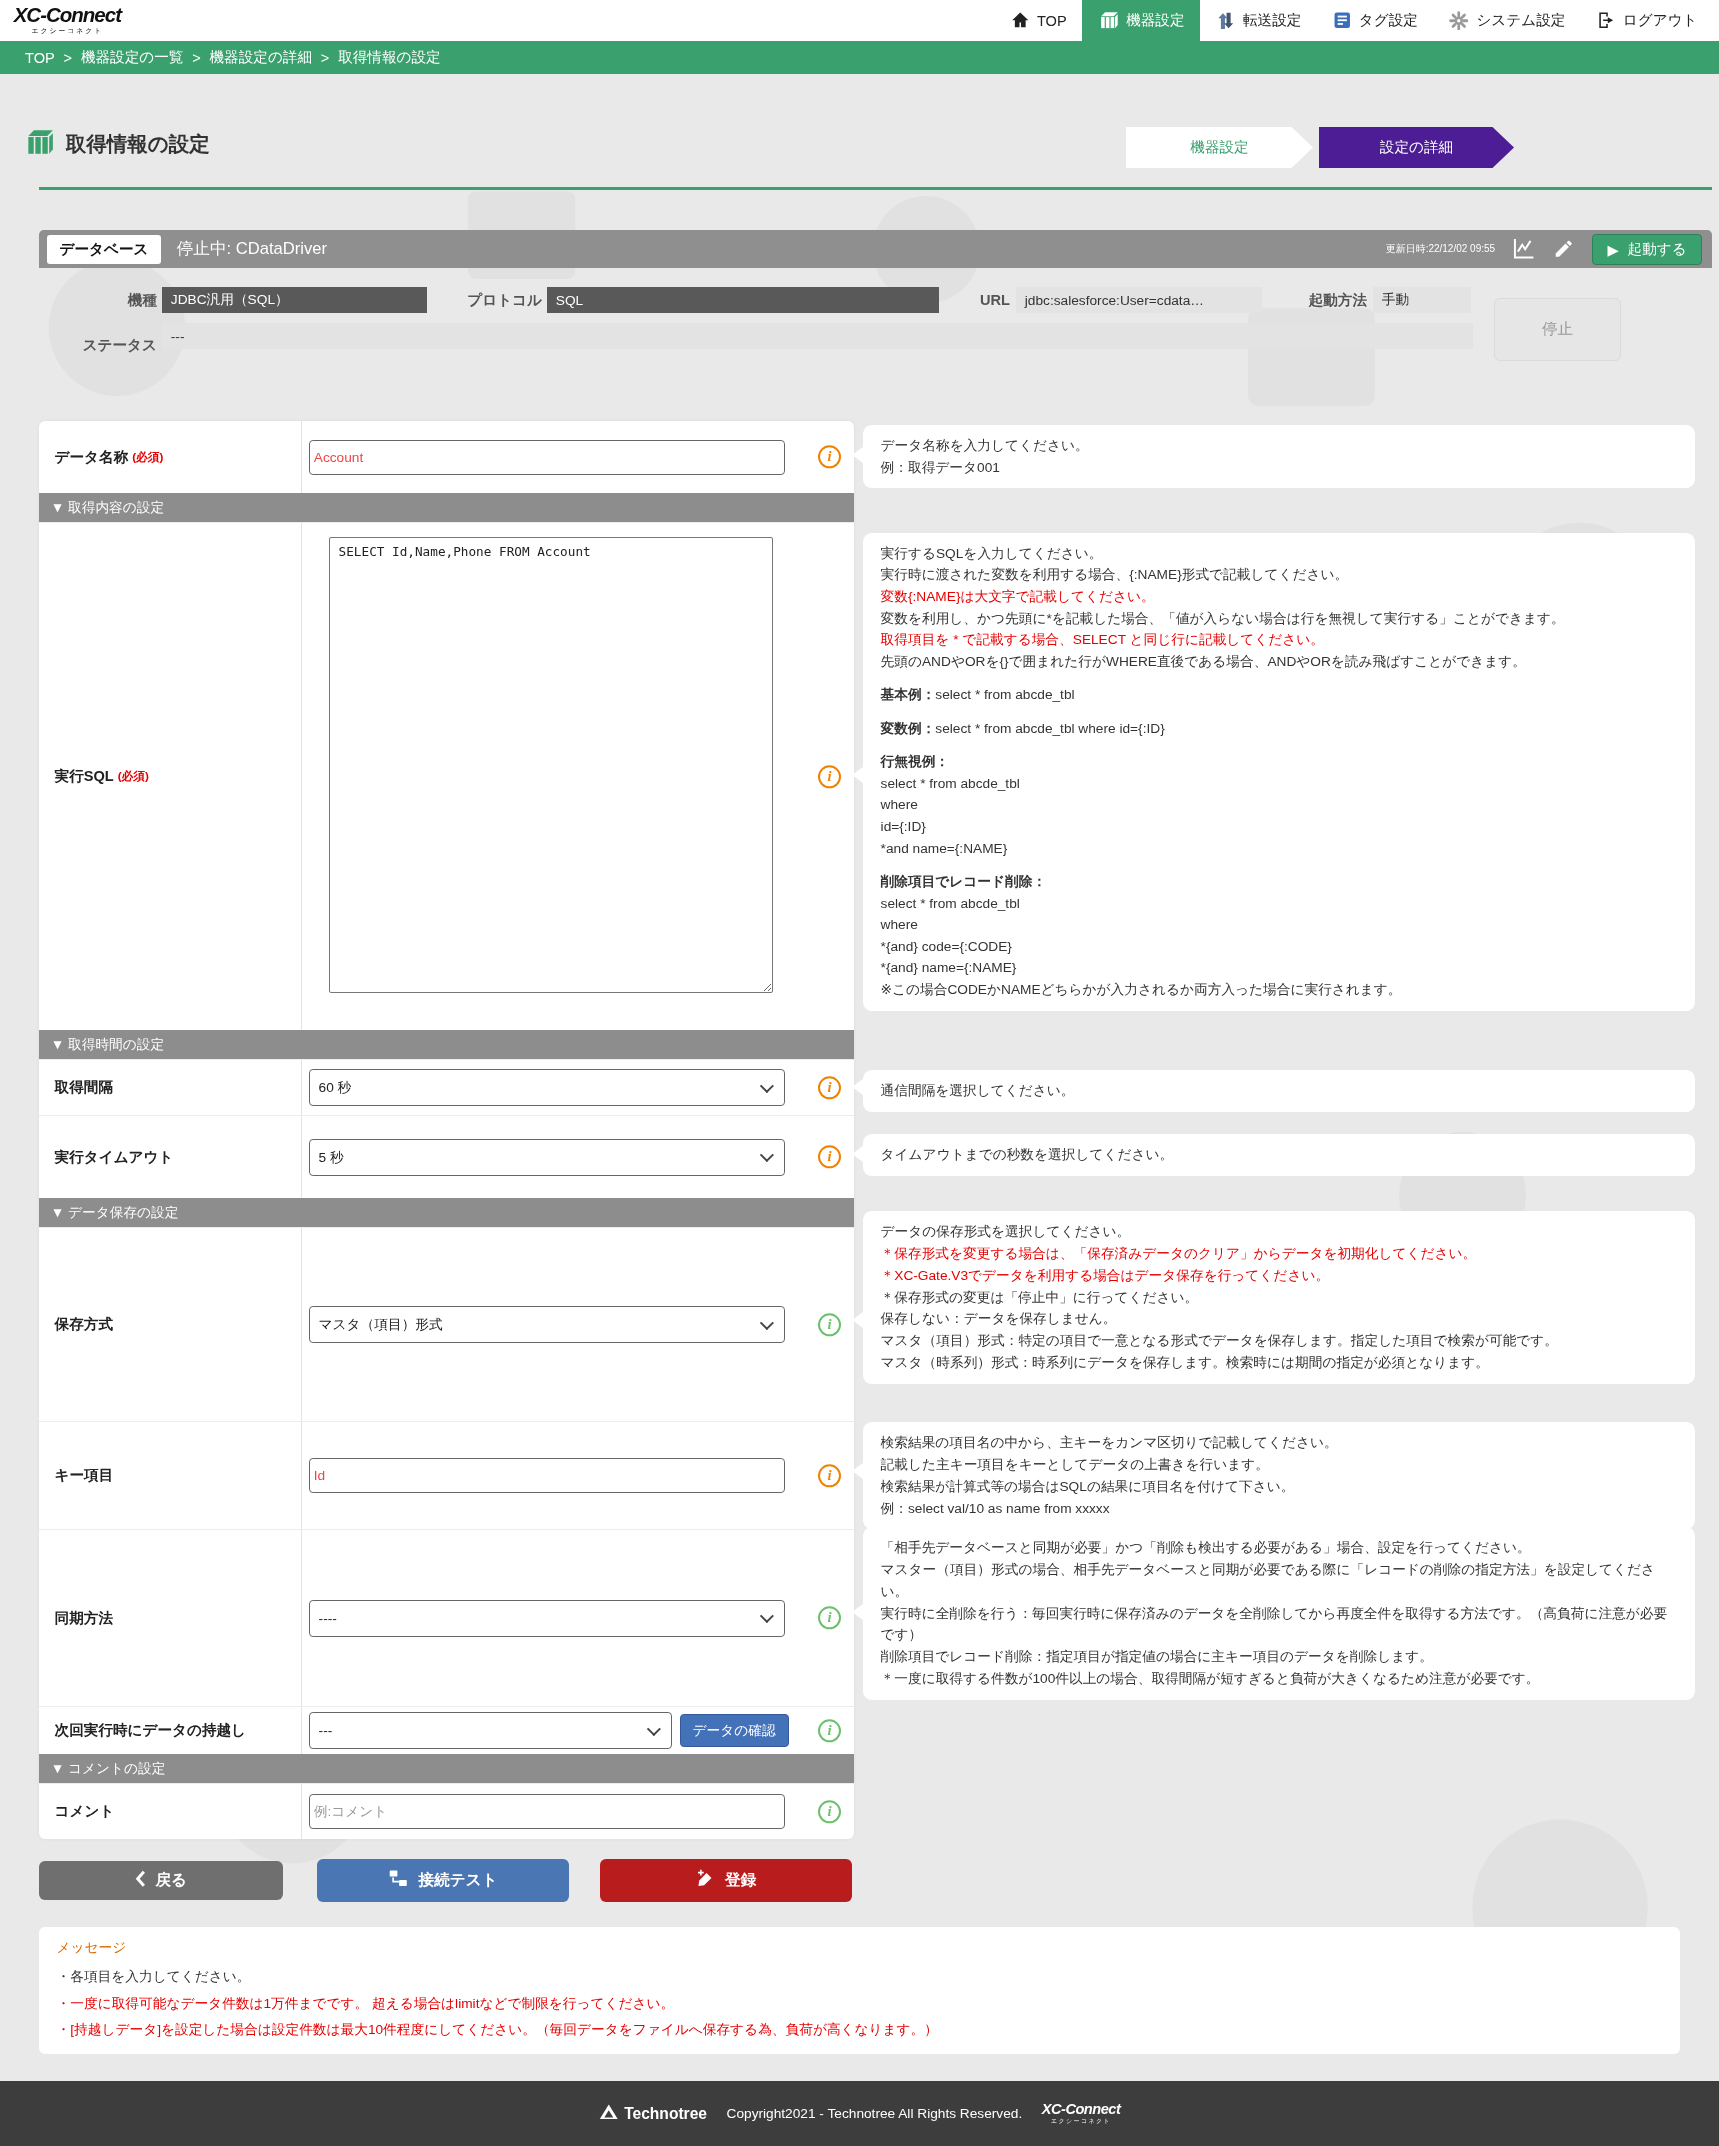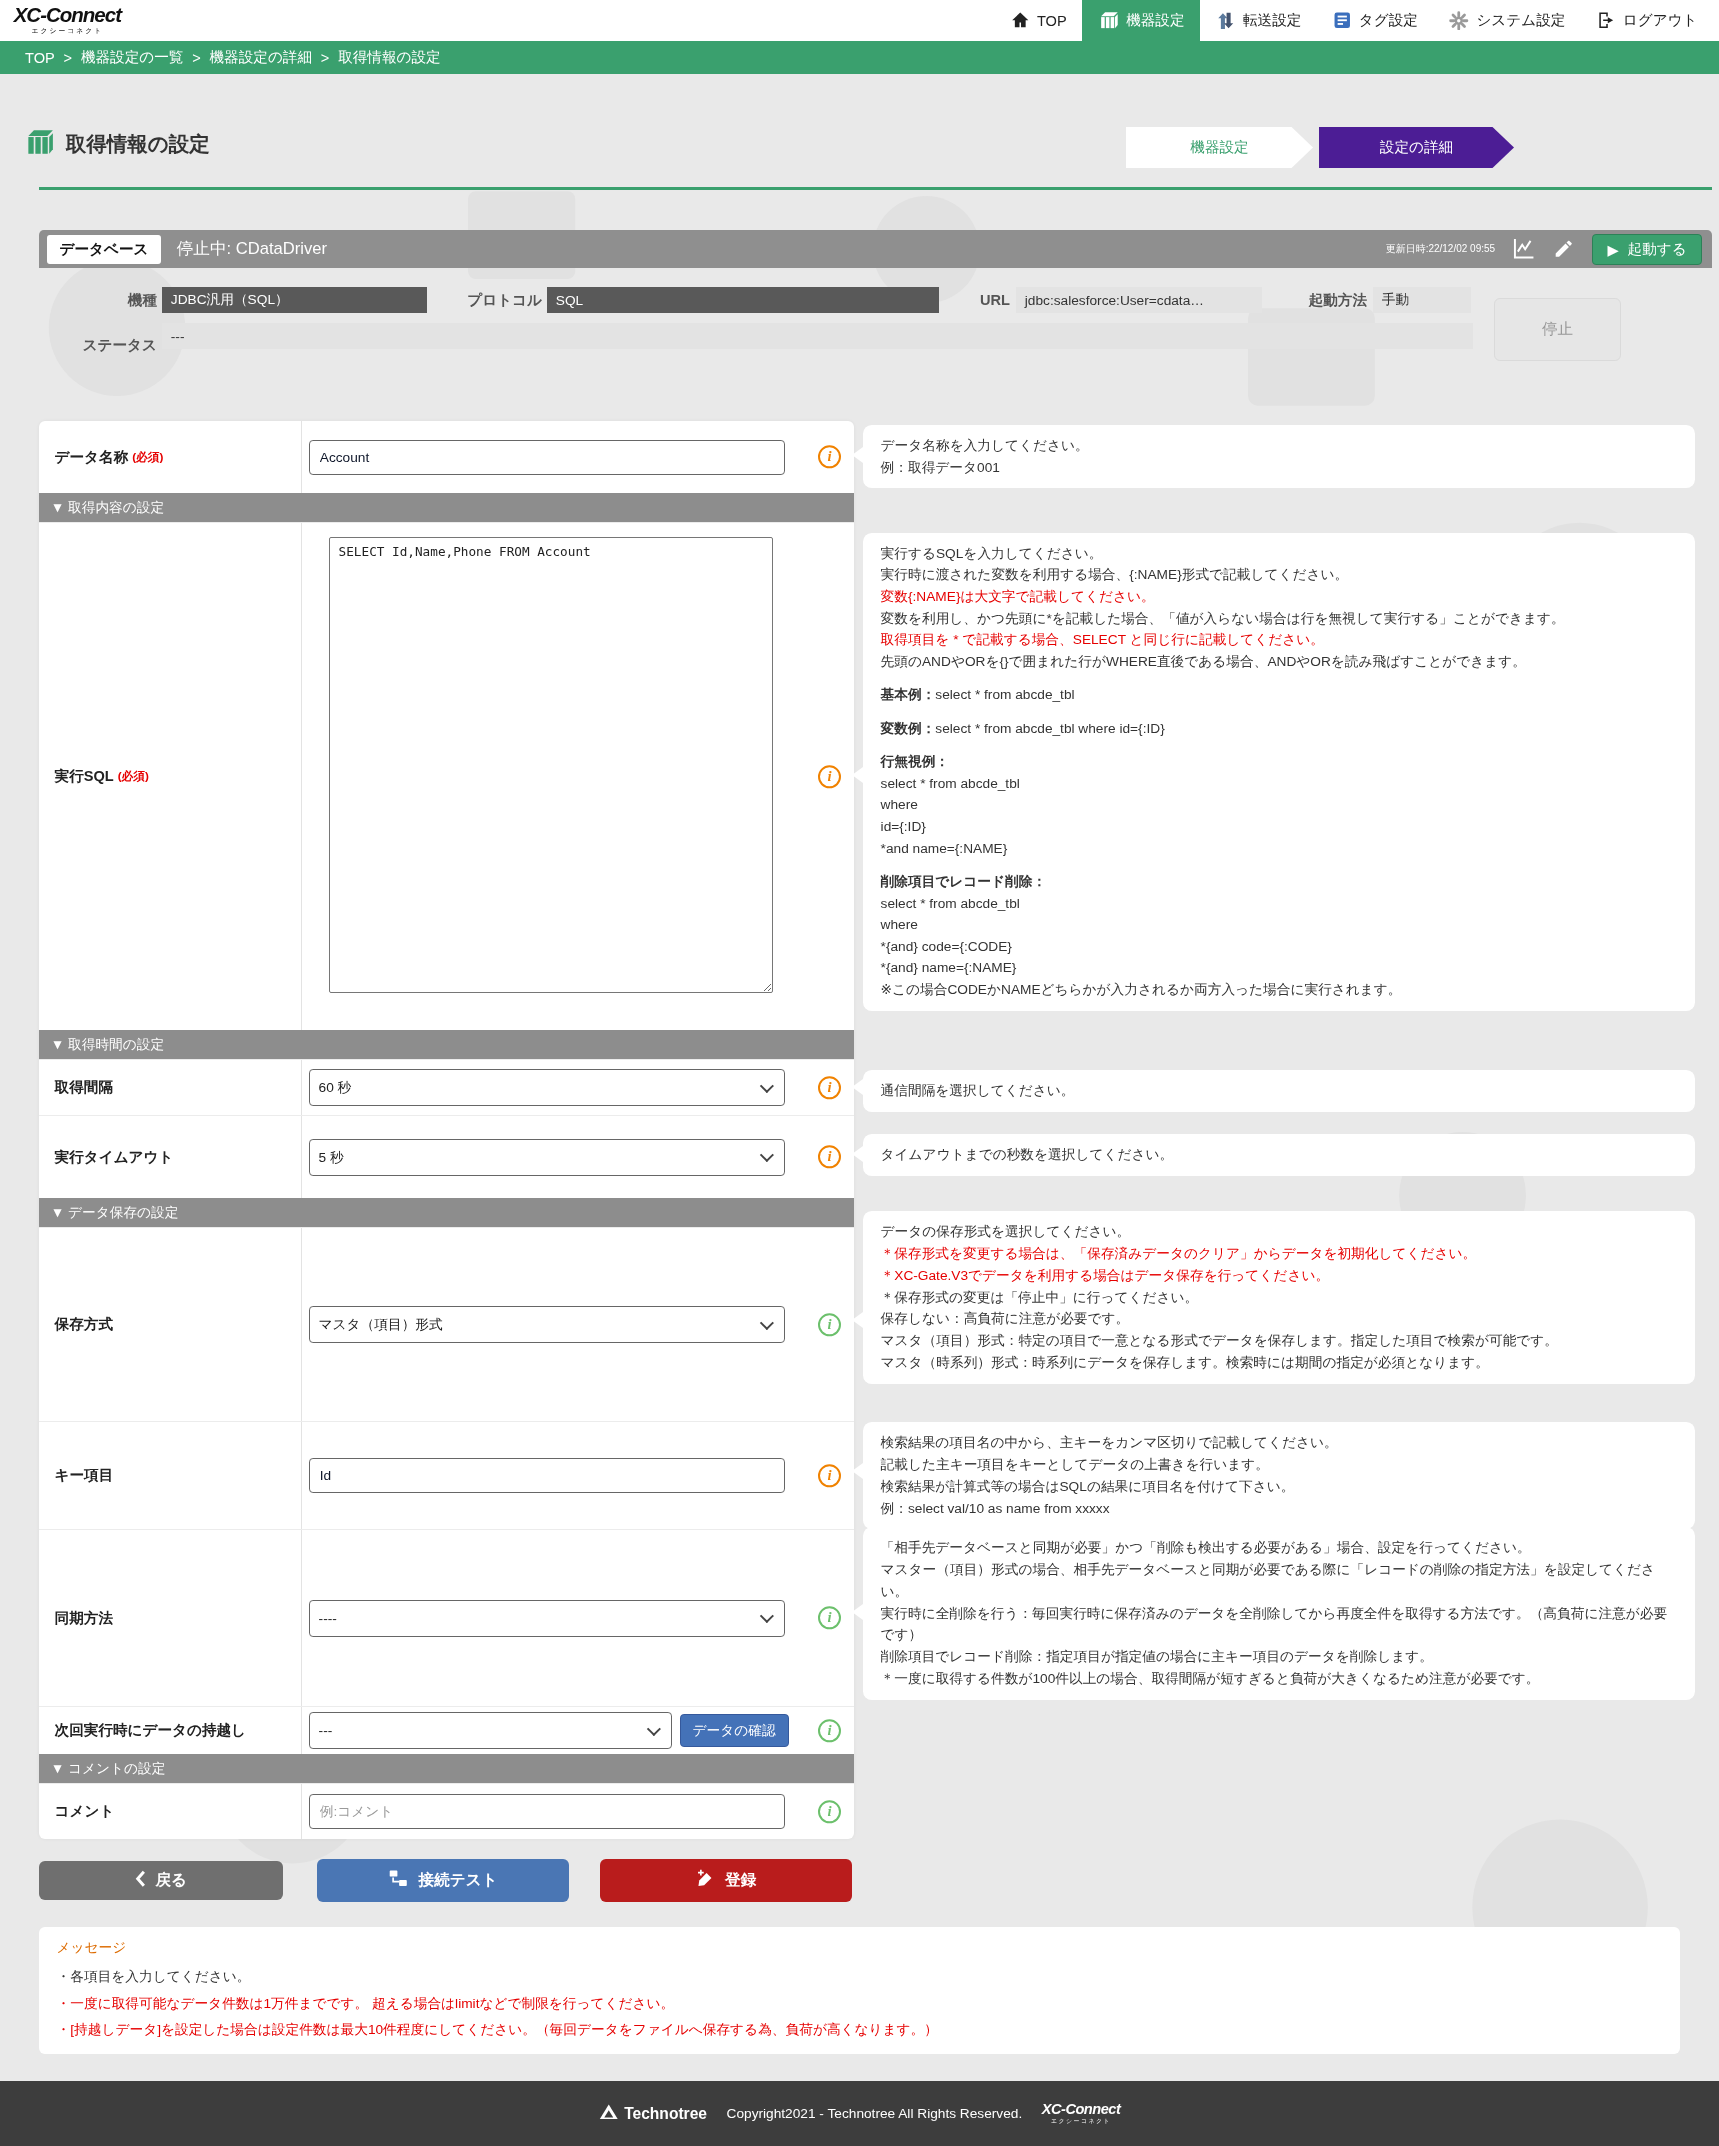--- a/index.html
+++ b/index.html
@@ -50,21 +50,21 @@
   .frow{display:flex;align-items:center;position:relative;border-top:1px solid #ececec;}
   .frow:first-child{border-top:none;}
   .flabel{width:263px;box-sizing:border-box;padding-left:15.6px;font-size:14.6px;font-weight:bold;color:#222;align-self:stretch;display:flex;align-items:center;border-right:1px solid #e3e3e3;flex-shrink:0;}
   .req{color:#e60000;font-size:11.7px;margin-left:3.9px;font-weight:bold;}
   .fctrl{flex:1;padding-left:6.8px;display:flex;align-items:center;}
   .fsec{height:29px;background:#8d8d8d;color:#fff;display:flex;align-items:center;padding-left:11.7px;font-size:13.7px;}
   .r-name{height:72px}.r-sql{height:507px;align-items:flex-start;}
   .r-interval{height:55px}.r-timeout{height:82px}.r-save{height:193px}
   .r-key{height:107px}.r-sync{height:176px}.r-carry{height:47px}.r-comment{height:55px}
 
-  .tinput{width:476px;height:35px;border:1px solid #666;border-radius:3.9px;font-size:13.7px;padding:0 10px;color:#0f172a;box-sizing:border-box;font-family:inherit;background:#fff;}
+  .tinput{width:476px;height:35px;border:1px solid #666;border-radius:3.9px;font-size:13.7px;padding:0 4px;color:#ef4444;box-sizing:border-box;font-family:inherit;background:#fff;}
   .tinput::placeholder{color:#9a9a9a;}
   .sqlarea{width:444px;height:456px;margin-top:13.7px;border:1px solid #767676;border-radius:2px;font-family:"DejaVu Sans Mono",monospace;font-size:12.7px;color:#222;padding:5.9px 8.8px;box-sizing:border-box;resize:both;margin-left:20px;}
   .selwrap{position:relative;width:476px;}
   .selwrap.narrow{width:363px;}
   .selwrap select{width:100%;height:37px;border:1px solid #666;border-radius:3.9px;background:#fff;font-size:13.7px;color:#222;padding:0 27px 0 8.8px;appearance:none;-webkit-appearance:none;font-family:inherit;}
   .selwrap::after{content:"";position:absolute;right:12.7px;top:calc(50% - 6.8px);width:7.8px;height:7.8px;border-right:2px solid #444;border-bottom:2px solid #444;transform:rotate(45deg);pointer-events:none;}
   .ibadge{position:absolute;right:12.7px;top:50%;transform:translateY(-50%);width:23.4px;height:23.4px;border-radius:50%;background:#fff;display:flex;align-items:center;justify-content:center;font-family:"Liberation Serif","DejaVu Serif",serif;font-style:italic;font-weight:bold;font-size:14.6px;box-sizing:border-box;}
   .ibadge.orange{border:2.9px solid #f08200;color:#f08200;}
   .ibadge.green{border:2.9px solid #6cc06c;color:#6cc06c;}
   .btn-check{margin-left:7.8px;width:109px;height:33px;background:#4472b8;border:1px solid #35599c;color:#fff;font-size:13.7px;border-radius:3.9px;display:flex;align-items:center;justify-content:center;cursor:pointer;box-sizing:border-box;}
@@ -402,21 +402,21 @@
       <div class="hl">通信間隔を選択してください。</div>
     </div>
   <div class="bub" style="top:1134px;--ty:11.7px;">
       <div class="hl">タイムアウトまでの秒数を選択してください。</div>
     </div>
   <div class="bub" style="top:1211px;--ty:101px;">
       <div class="hl">データの保存形式を選択してください。</div>
       <div class="hl red">＊保存形式を変更する場合は、「保存済みデータのクリア」からデータを初期化してください。</div>
       <div class="hl red">＊XC-Gate.V3でデータを利用する場合はデータ保存を行ってください。</div>
       <div class="hl">＊保存形式の変更は「停止中」に行ってください。</div>
-      <div class="hl">保存しない：高負荷に注意が必要です。</div>
+      <div class="hl">保存しない：データを保存しません。</div>
       <div class="hl">マスタ（項目）形式：特定の項目で一意となる形式でデータを保存します。指定した項目で検索が可能です。</div>
       <div class="hl">マスタ（時系列）形式：時系列にデータを保存します。検索時には期間の指定が必須となります。</div>
     </div>
   <div class="bub" style="top:1422px;--ty:41px;">
       <div class="hl">検索結果の項目名の中から、主キーをカンマ区切りで記載してください。</div>
       <div class="hl">記載した主キー項目をキーとしてデータの上書きを行います。</div>
       <div class="hl">検索結果が計算式等の場合はSQLの結果に項目名を付けて下さい。</div>
       <div class="hl">例：select val/10 as name from xxxxx</div>
     </div>
   <div class="bub" style="top:1527px;--ty:77px;">

